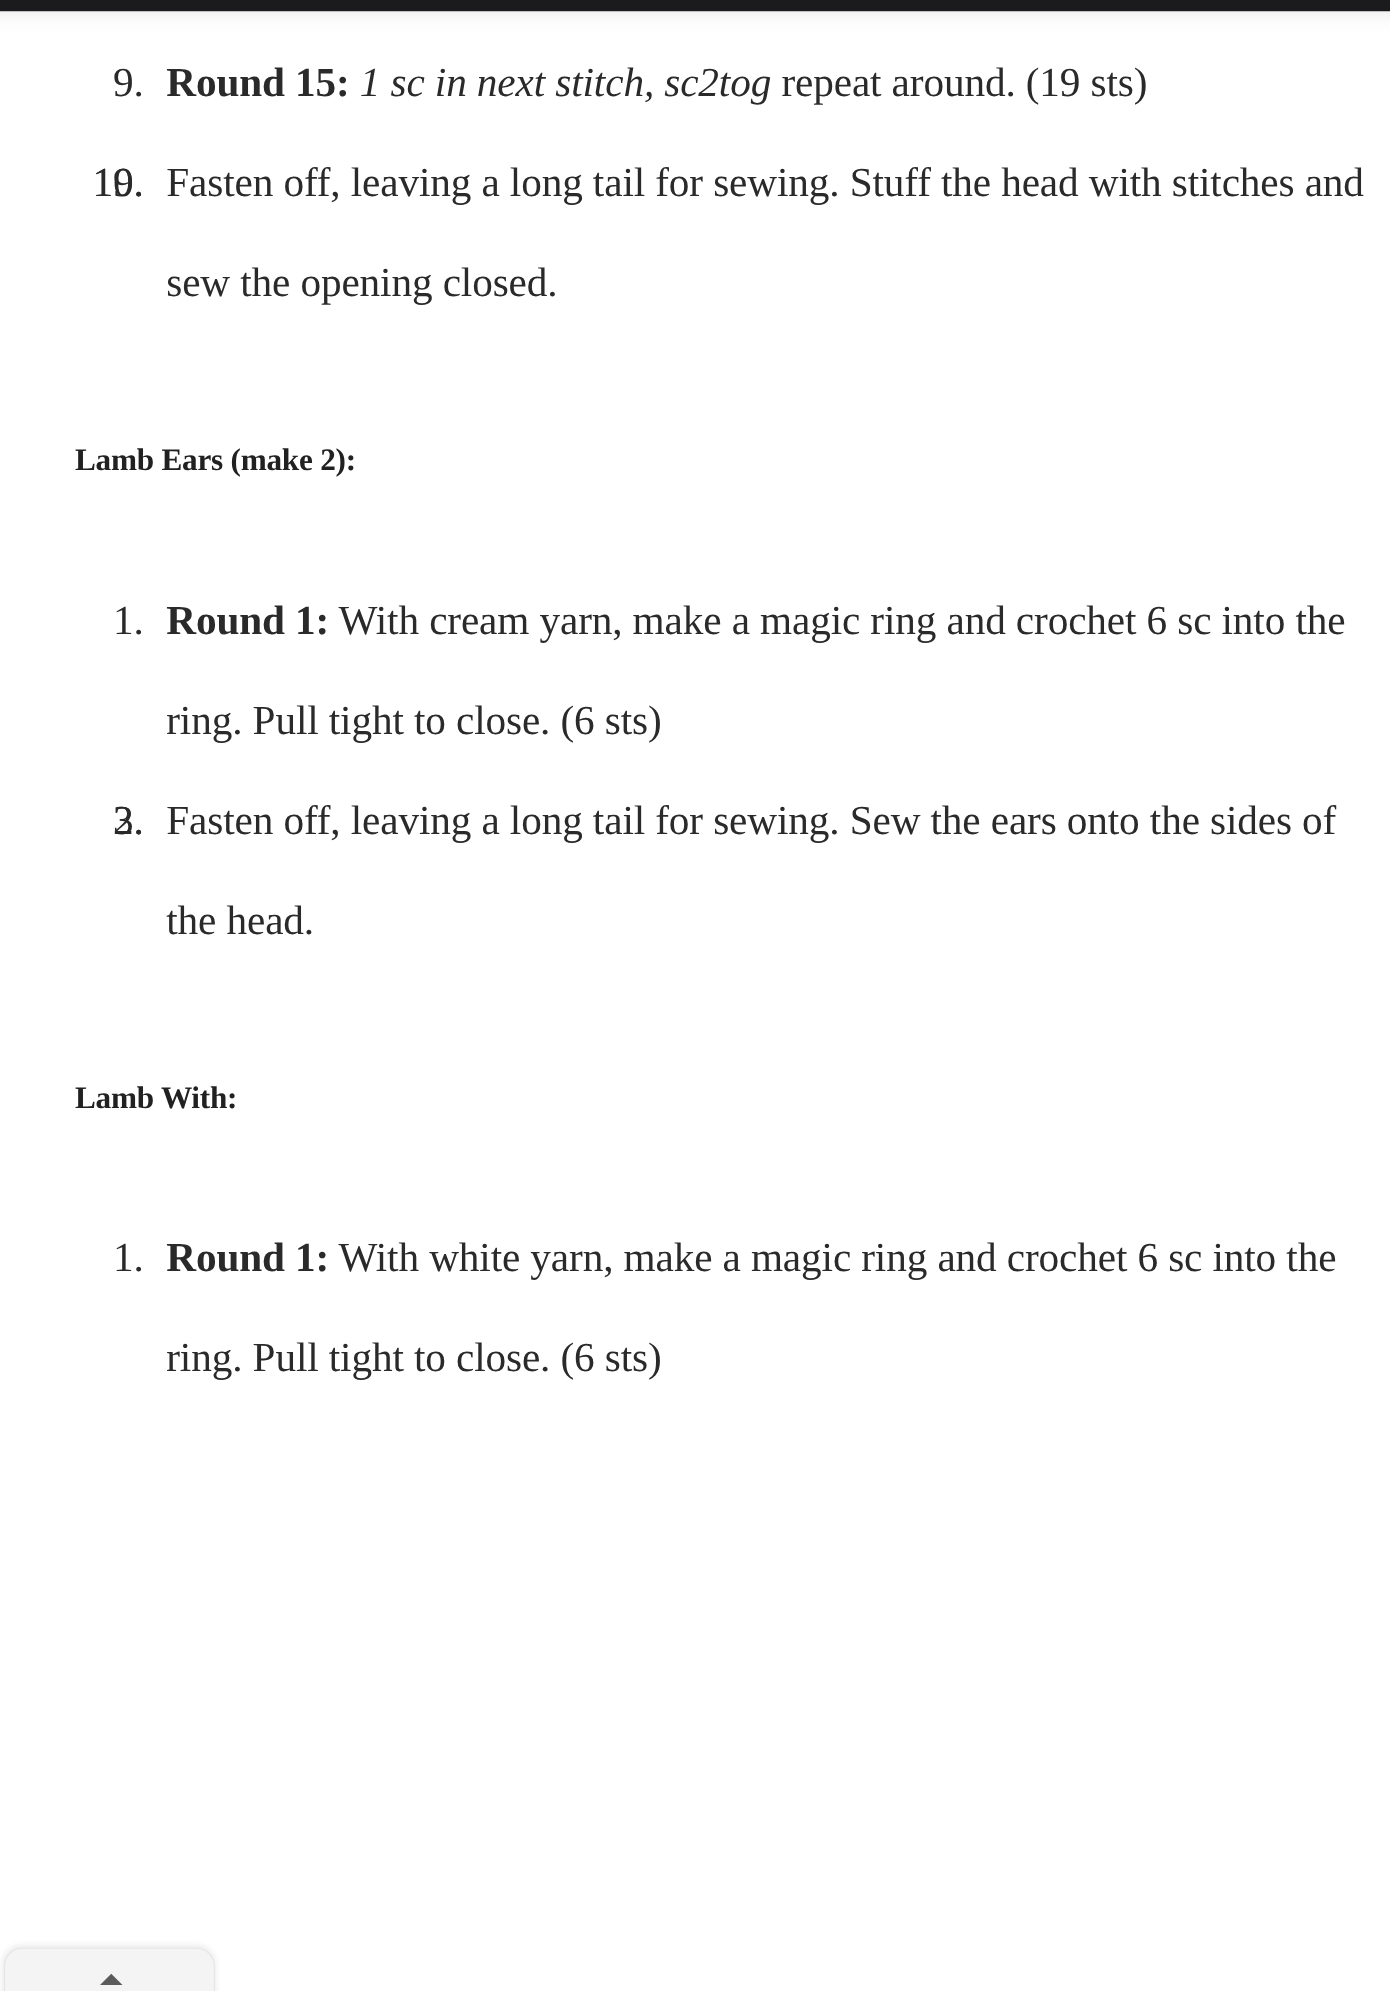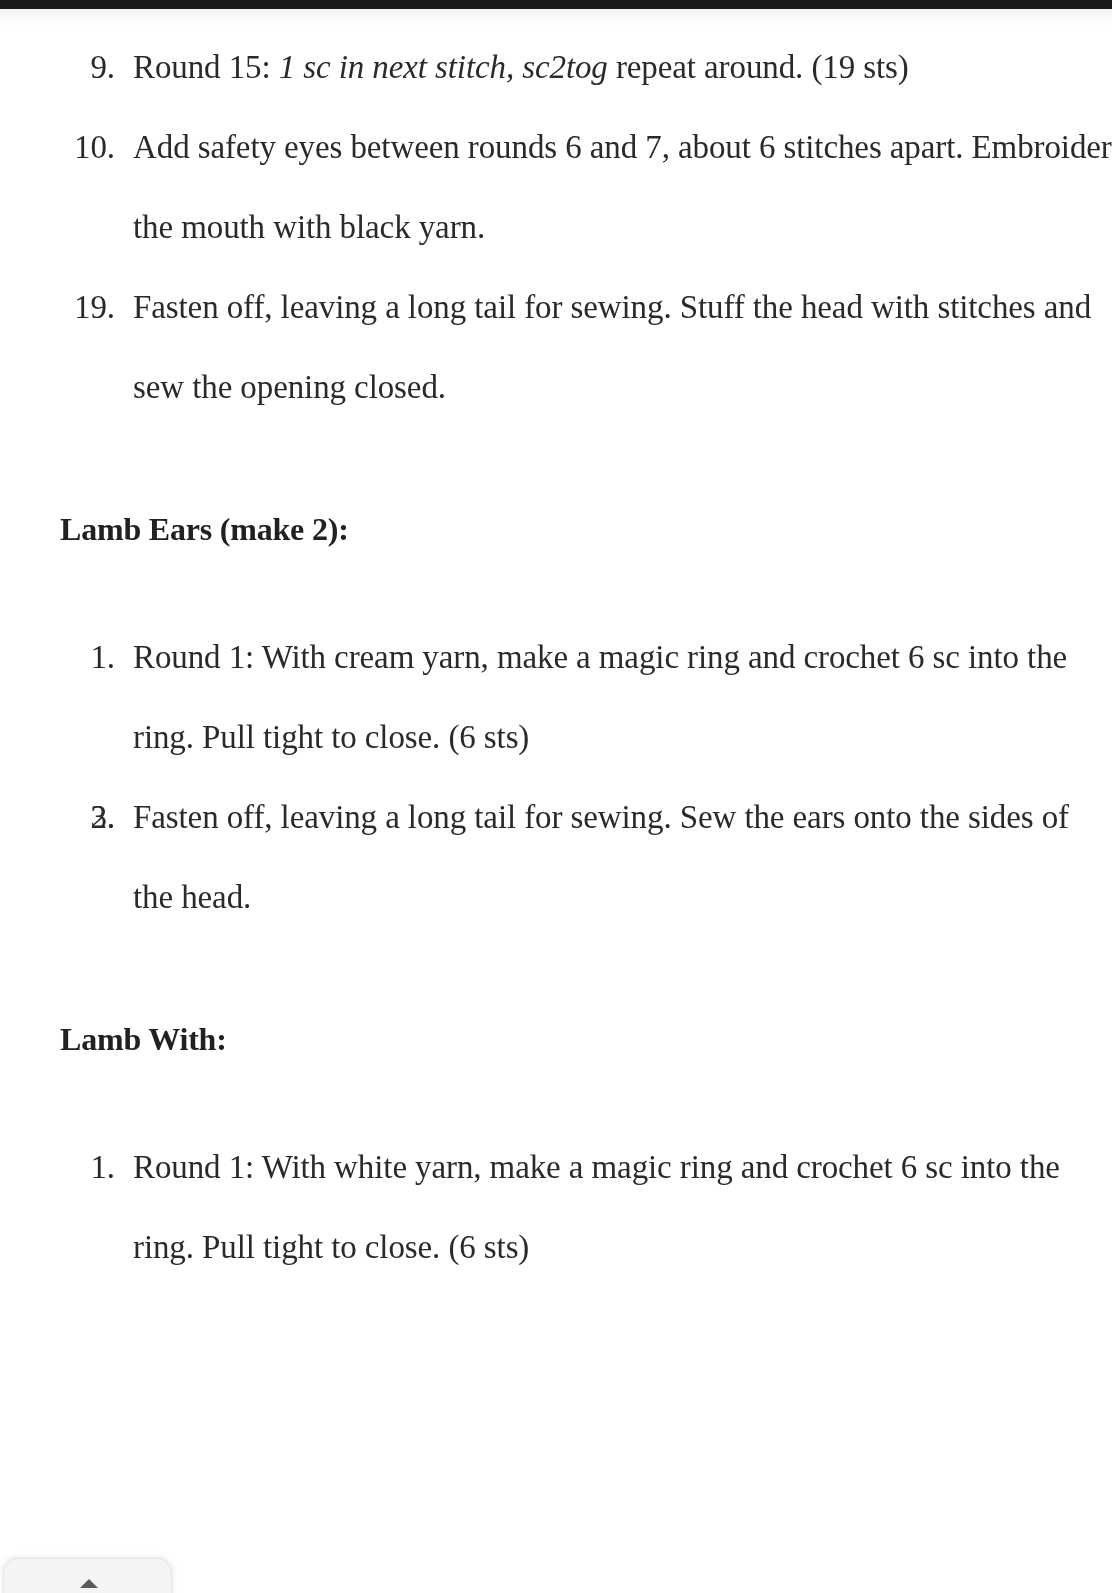--- a/index.html
+++ b/index.html
@@ -61,27 +61,27 @@
     width: 115px;
     text-align: right;
     font-size: 33px;
     line-height: 80px;
     color: #2a2a2a;
   }
   ol.steps > li > .body {
     display: block;
   }
 
-  b, strong { font-weight: normal; }
+  b, strong { font-weight: bold; }
   i, em { font-style: italic; margin-top: 28px; }
 
   h3.section-heading {
     margin: 0;
     padding: 0 0 0 60px;
-    font-size: 32px;
+    font-size: 25px;
     font-weight: bold;
     line-height: 80px;
     color: #212121;
     letter-spacing: -0.2px;
   }
 
   .gap-large { height: 62px; }
   .gap-medium { height: 48px; }
 
   
@@ -121,21 +121,20 @@
 
 <div id="doc">
 
   <ol class="steps list-block">
     <li>
       <span class="marker">9.</span>
       <span class="body"><b>Round 15:</b> <i>1 sc in next stitch, sc2tog</i><span> repeat around. (19 sts)</span></span>
     </li>
     <li>
       <span class="marker">10.</span>
-      <span class="body"><span>Add safety eyes between rounds 6 and 7, about 6 stitches apart. Embroider the mouth with black yarn.</span></span>
     </li>
     <li>
       <span class="marker">19.</span>
       <span class="body"><span>Fasten off, leaving a long tail for sewing. Stuff the head with stitches and sew the opening closed.</span></span>
     </li>
   </ol>
 
   <div class="gap-large"></div>
 
   <h3 class="section-heading">Lamb Ears (make 2):</h3>

